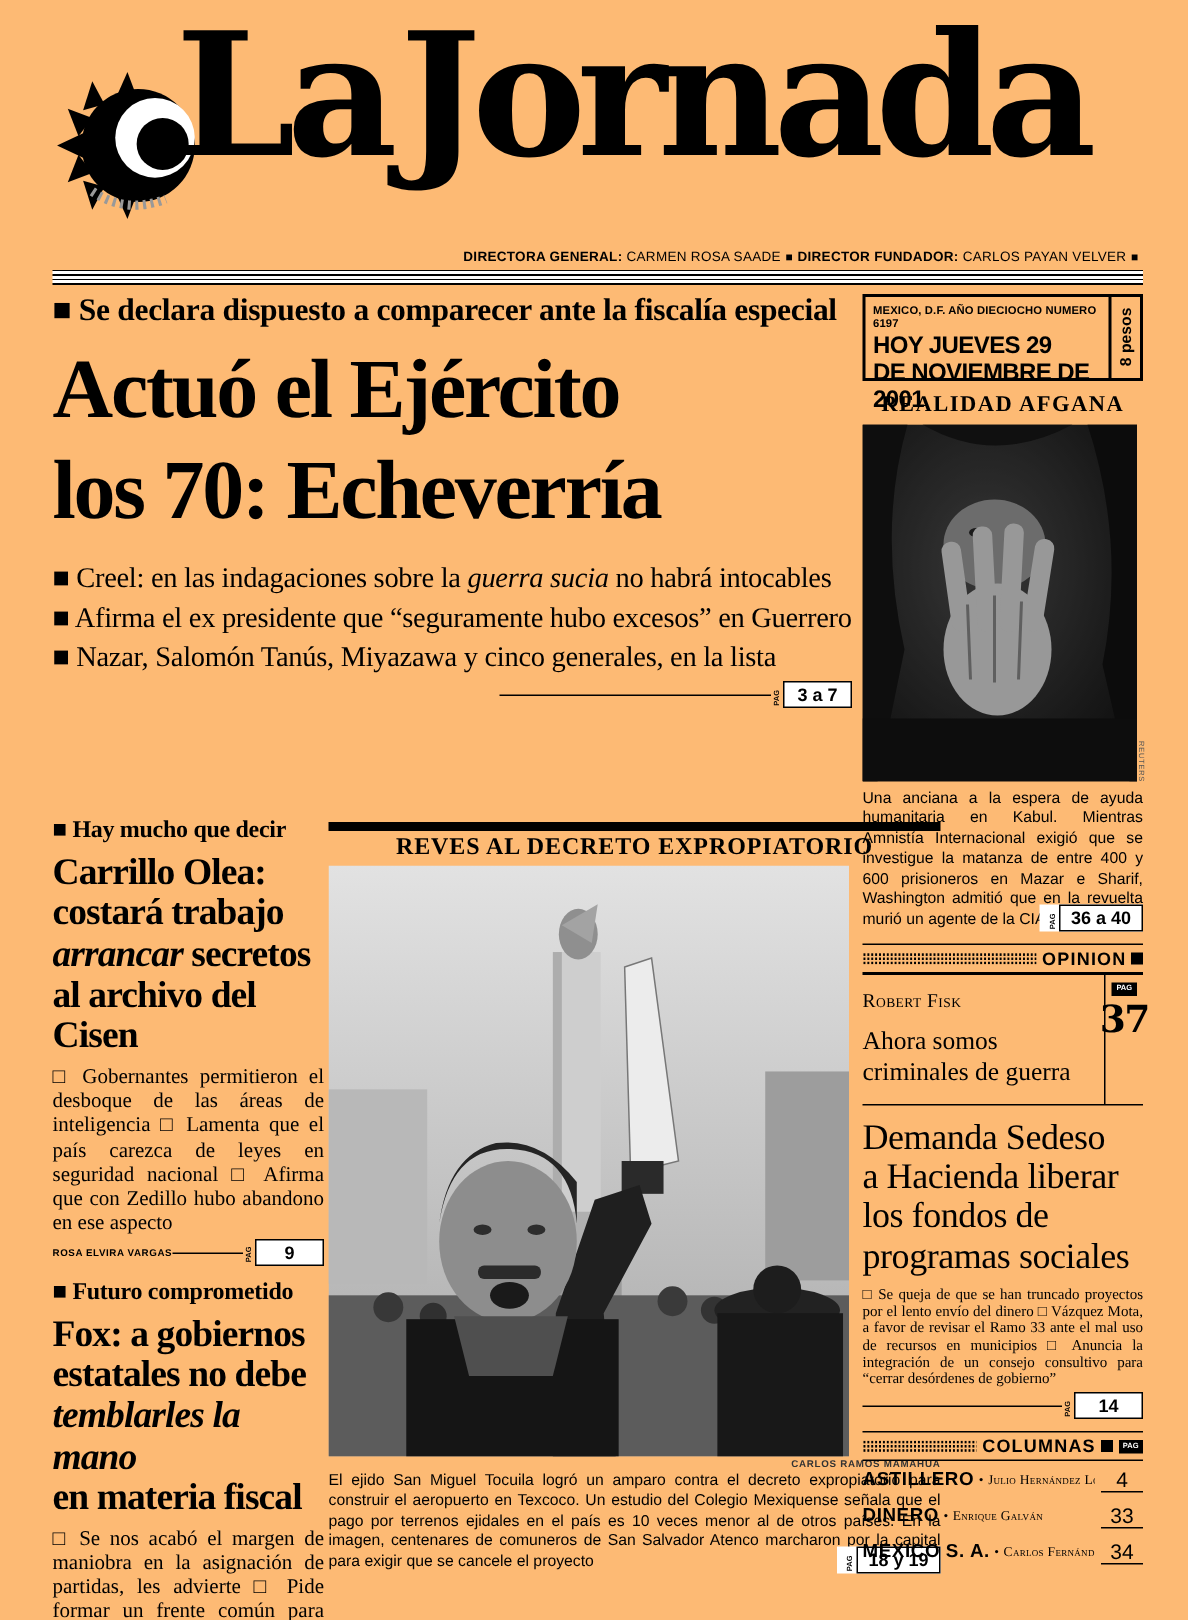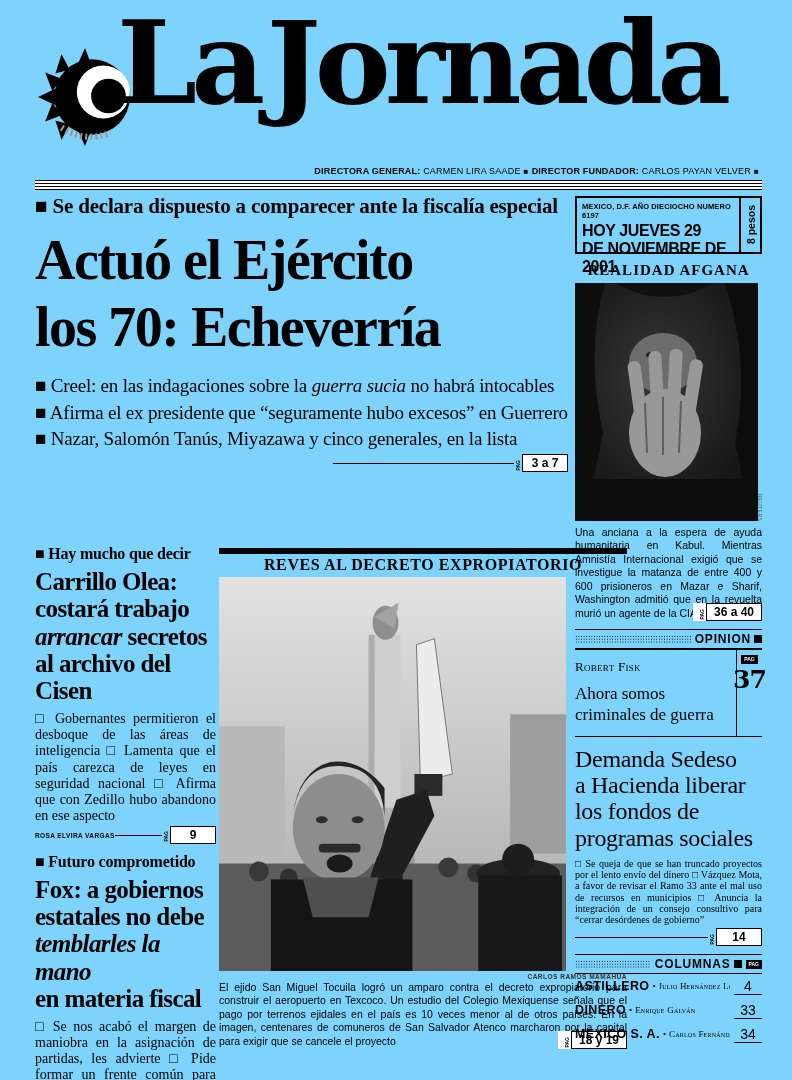--- a/index.html
+++ b/index.html
@@ -1,16 +1,16 @@
 <!DOCTYPE html>
 <html><head>
 <meta charset="utf-8">
 <style>
   html,body{margin:0;padding:0;background:#fff;}
-  .page{position:relative;width:792px;height:1080px;background:#7dd3fc;color:#000;
+  .page{position:relative;width:792px;height:1080px;background:#fdba74;color:#000;
         font-family:"Liberation Serif",serif;overflow:hidden;}
 
   
   .masthead{position:absolute;left:35px;top:14px;width:727px;height:164px;}
   .logo{position:absolute;left:0;top:32px;width:102px;height:102px;}
   .mast-title{position:absolute;left:82px;top:-8px;font-family:"DejaVu Serif",serif;
               font-weight:bold;font-size:114px;line-height:1;letter-spacing:-6px;word-spacing:-26px;}
   .tagline{position:absolute;right:0;bottom:2px;font-family:"Liberation Sans",sans-serif;
            font-size:9px;letter-spacing:.2px;white-space:nowrap;}
   .tagline b{font-weight:bold;}
@@ -119,21 +119,21 @@
         <polygon points="49,2 55,18 41,20"></polygon>
         <polygon points="49,98 55,82 41,80"></polygon>
       </g>
       <circle cx="56" cy="50" r="37" fill="#000"></circle>
       <circle cx="67" cy="45" r="26" fill="#fff"></circle>
       <circle cx="72" cy="49" r="17" fill="#000"></circle>
       <path d="M26 80 Q48 95 74 85" stroke="#999" stroke-width="6" fill="none" stroke-dasharray="2 3"></path>
     </svg>
     <div class="mast-title">La Jornada</div>
     <div class="tagline">
-      <b>DIRECTORA GENERAL:</b><span> CARMEN LIRA SAADE</span><span class="sq">■</span><b>DIRECTOR FUNDADOR:</b><span> CARLOS PAYAN VELVER</span><span class="sq">■</span>
+      <b>DIRECTORA GENERAL:</b><span> CARMEN ROSA SAADE</span><span class="sq">■</span><b>DIRECTOR FUNDADOR:</b><span> CARLOS PAYAN VELVER</span><span class="sq">■</span>
     </div>
   </div>
   <div class="quadrule"></div>
 
   <div class="lead">
     <div class="lead-kicker">■ Se declara dispuesto a comparecer ante la fiscalía especial</div>
     <div class="lead-headline">
       <div>Actuó el Ejército</div>
       <div>los 70: Echeverría</div>
     </div>

